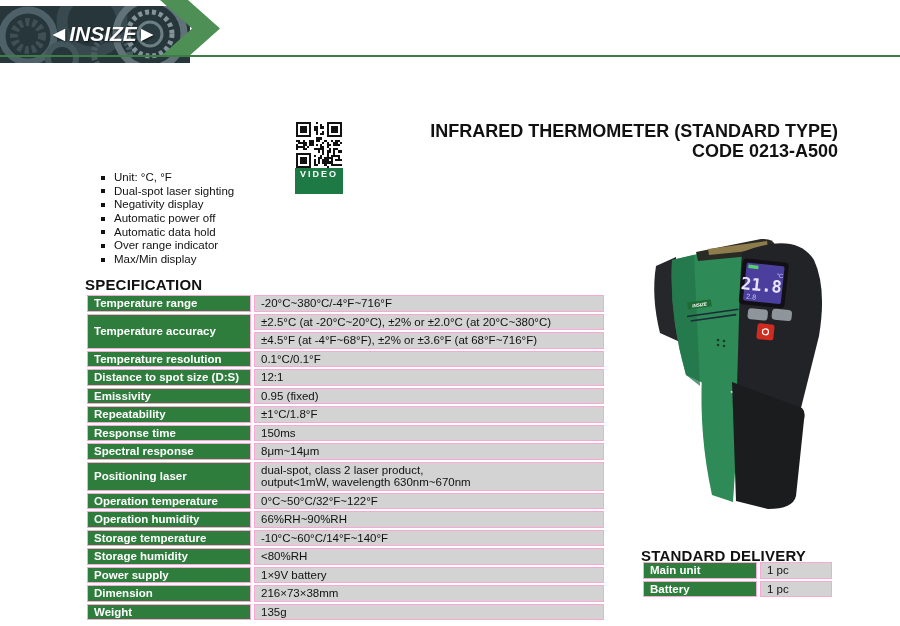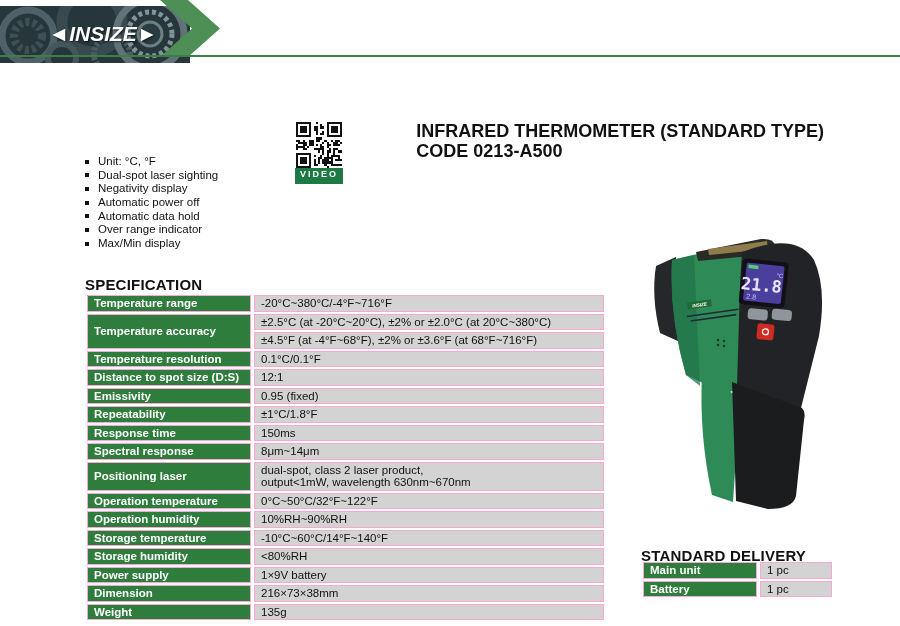--- a/index.html
+++ b/index.html
@@ -14,26 +14,26 @@
   .header-photo{position:absolute;left:0;top:6px;width:190px;height:57px;overflow:hidden;}
   .logo{position:absolute;left:28px;top:16px;width:150px;text-align:center;color:#fff;
         font-weight:bold;font-style:italic;font-size:21px;letter-spacing:0px;
         text-shadow:1px 1px 2px rgba(0,0,0,.65);white-space:nowrap;}
   .chevron{position:absolute;left:160px;top:0;}
   .header-rule{position:absolute;left:0;top:55px;width:900px;height:2px;background:var(--rule_green);}
   
   .qr{position:absolute;left:295px;top:122px;width:48px;}
   .qr svg{display:block;width:48px;height:46px;}
   .video-badge{background:var(--badge_green);color:#fff;font-weight:bold;font-size:9px;
-               line-height:12px;height:16px;text-align:center;letter-spacing:2px;}
-  
-  .title{position:absolute;right:76px;top:121px;color:#111;
+               line-height:12px;height:26px;text-align:center;letter-spacing:2px;}
+  
+  .title{position:absolute;right:62px;top:121px;text-align:right;color:#111;
          font-weight:bold;font-size:18px;line-height:20px;}
   
-  .features{position:absolute;left:85px;top:156px;margin:0;padding:0;list-style:none;
+  .features{position:absolute;left:85px;top:156px;margin:16px;padding:0;list-style:none;
             font-size:11.5px;line-height:11.5px;color:#111;}
   .features li{position:relative;padding-left:13px;margin-bottom:2.2px;}
   .features li::before{content:"";position:absolute;left:0;top:3.5px;width:4px;height:4px;background:#111;}
   
   .sec-heading{position:absolute;font-weight:bold;font-size:15px;color:#111;letter-spacing:0.2px;}
   .spec-heading{left:85px;top:276px;}
   .delivery-heading{left:641px;top:547px;}
   table.box{border-collapse:separate;border-spacing:3px 2px;}
   table.box td{border:1px solid #f9a8d4;font-size:11.5px;line-height:12.5px;
                padding:1px 6px;height:12.5px;vertical-align:middle;}
@@ -265,21 +265,21 @@
         <td class="label" rowspan="1">Positioning laser</td>
         <td class="value">dual-spot, class 2 laser product,
 output&lt;1mW, wavelength 630nm~670nm</td>
       </tr>
       <tr>
         <td class="label" rowspan="1">Operation temperature</td>
         <td class="value">0°C~50°C/32°F~122°F</td>
       </tr>
       <tr>
         <td class="label" rowspan="1">Operation humidity</td>
-        <td class="value">10%RH~90%RH</td>
+        <td class="value">66%RH~90%RH</td>
       </tr>
       <tr>
         <td class="label" rowspan="1">Storage temperature</td>
         <td class="value">-10°C~60°C/14°F~140°F</td>
       </tr>
       <tr>
         <td class="label" rowspan="1">Storage humidity</td>
         <td class="value">&lt;80%RH</td>
       </tr>
       <tr>

